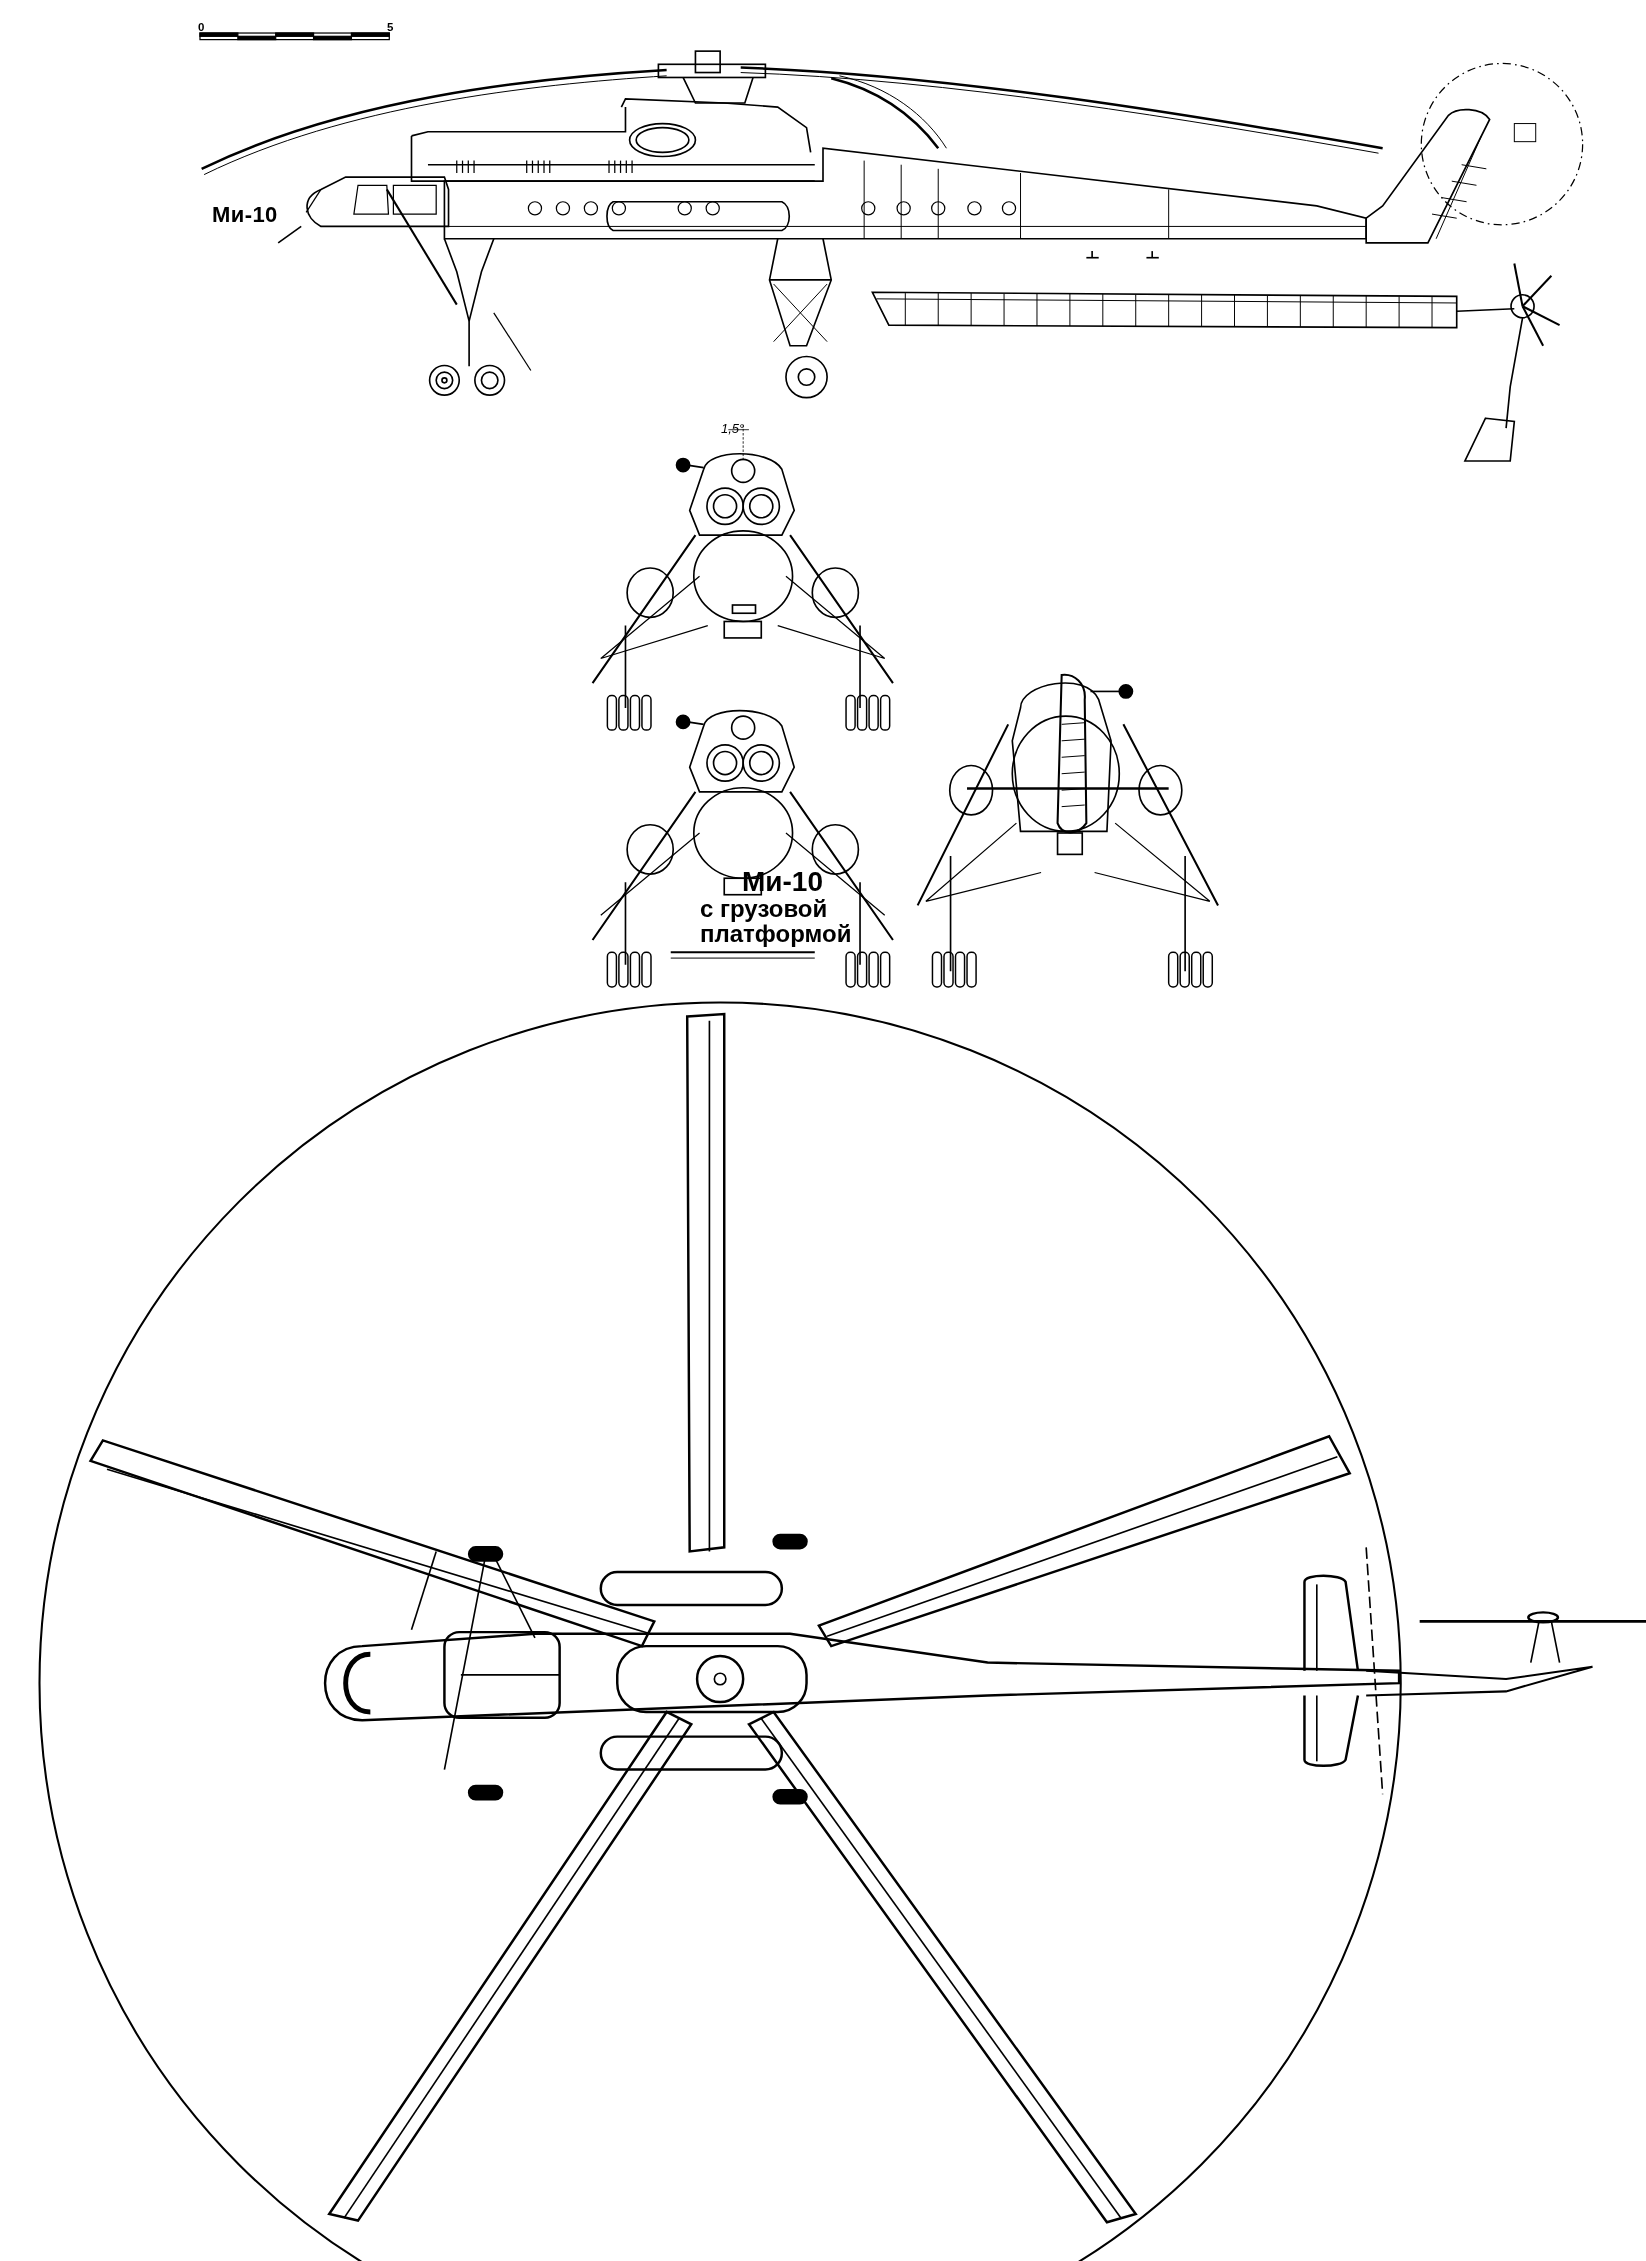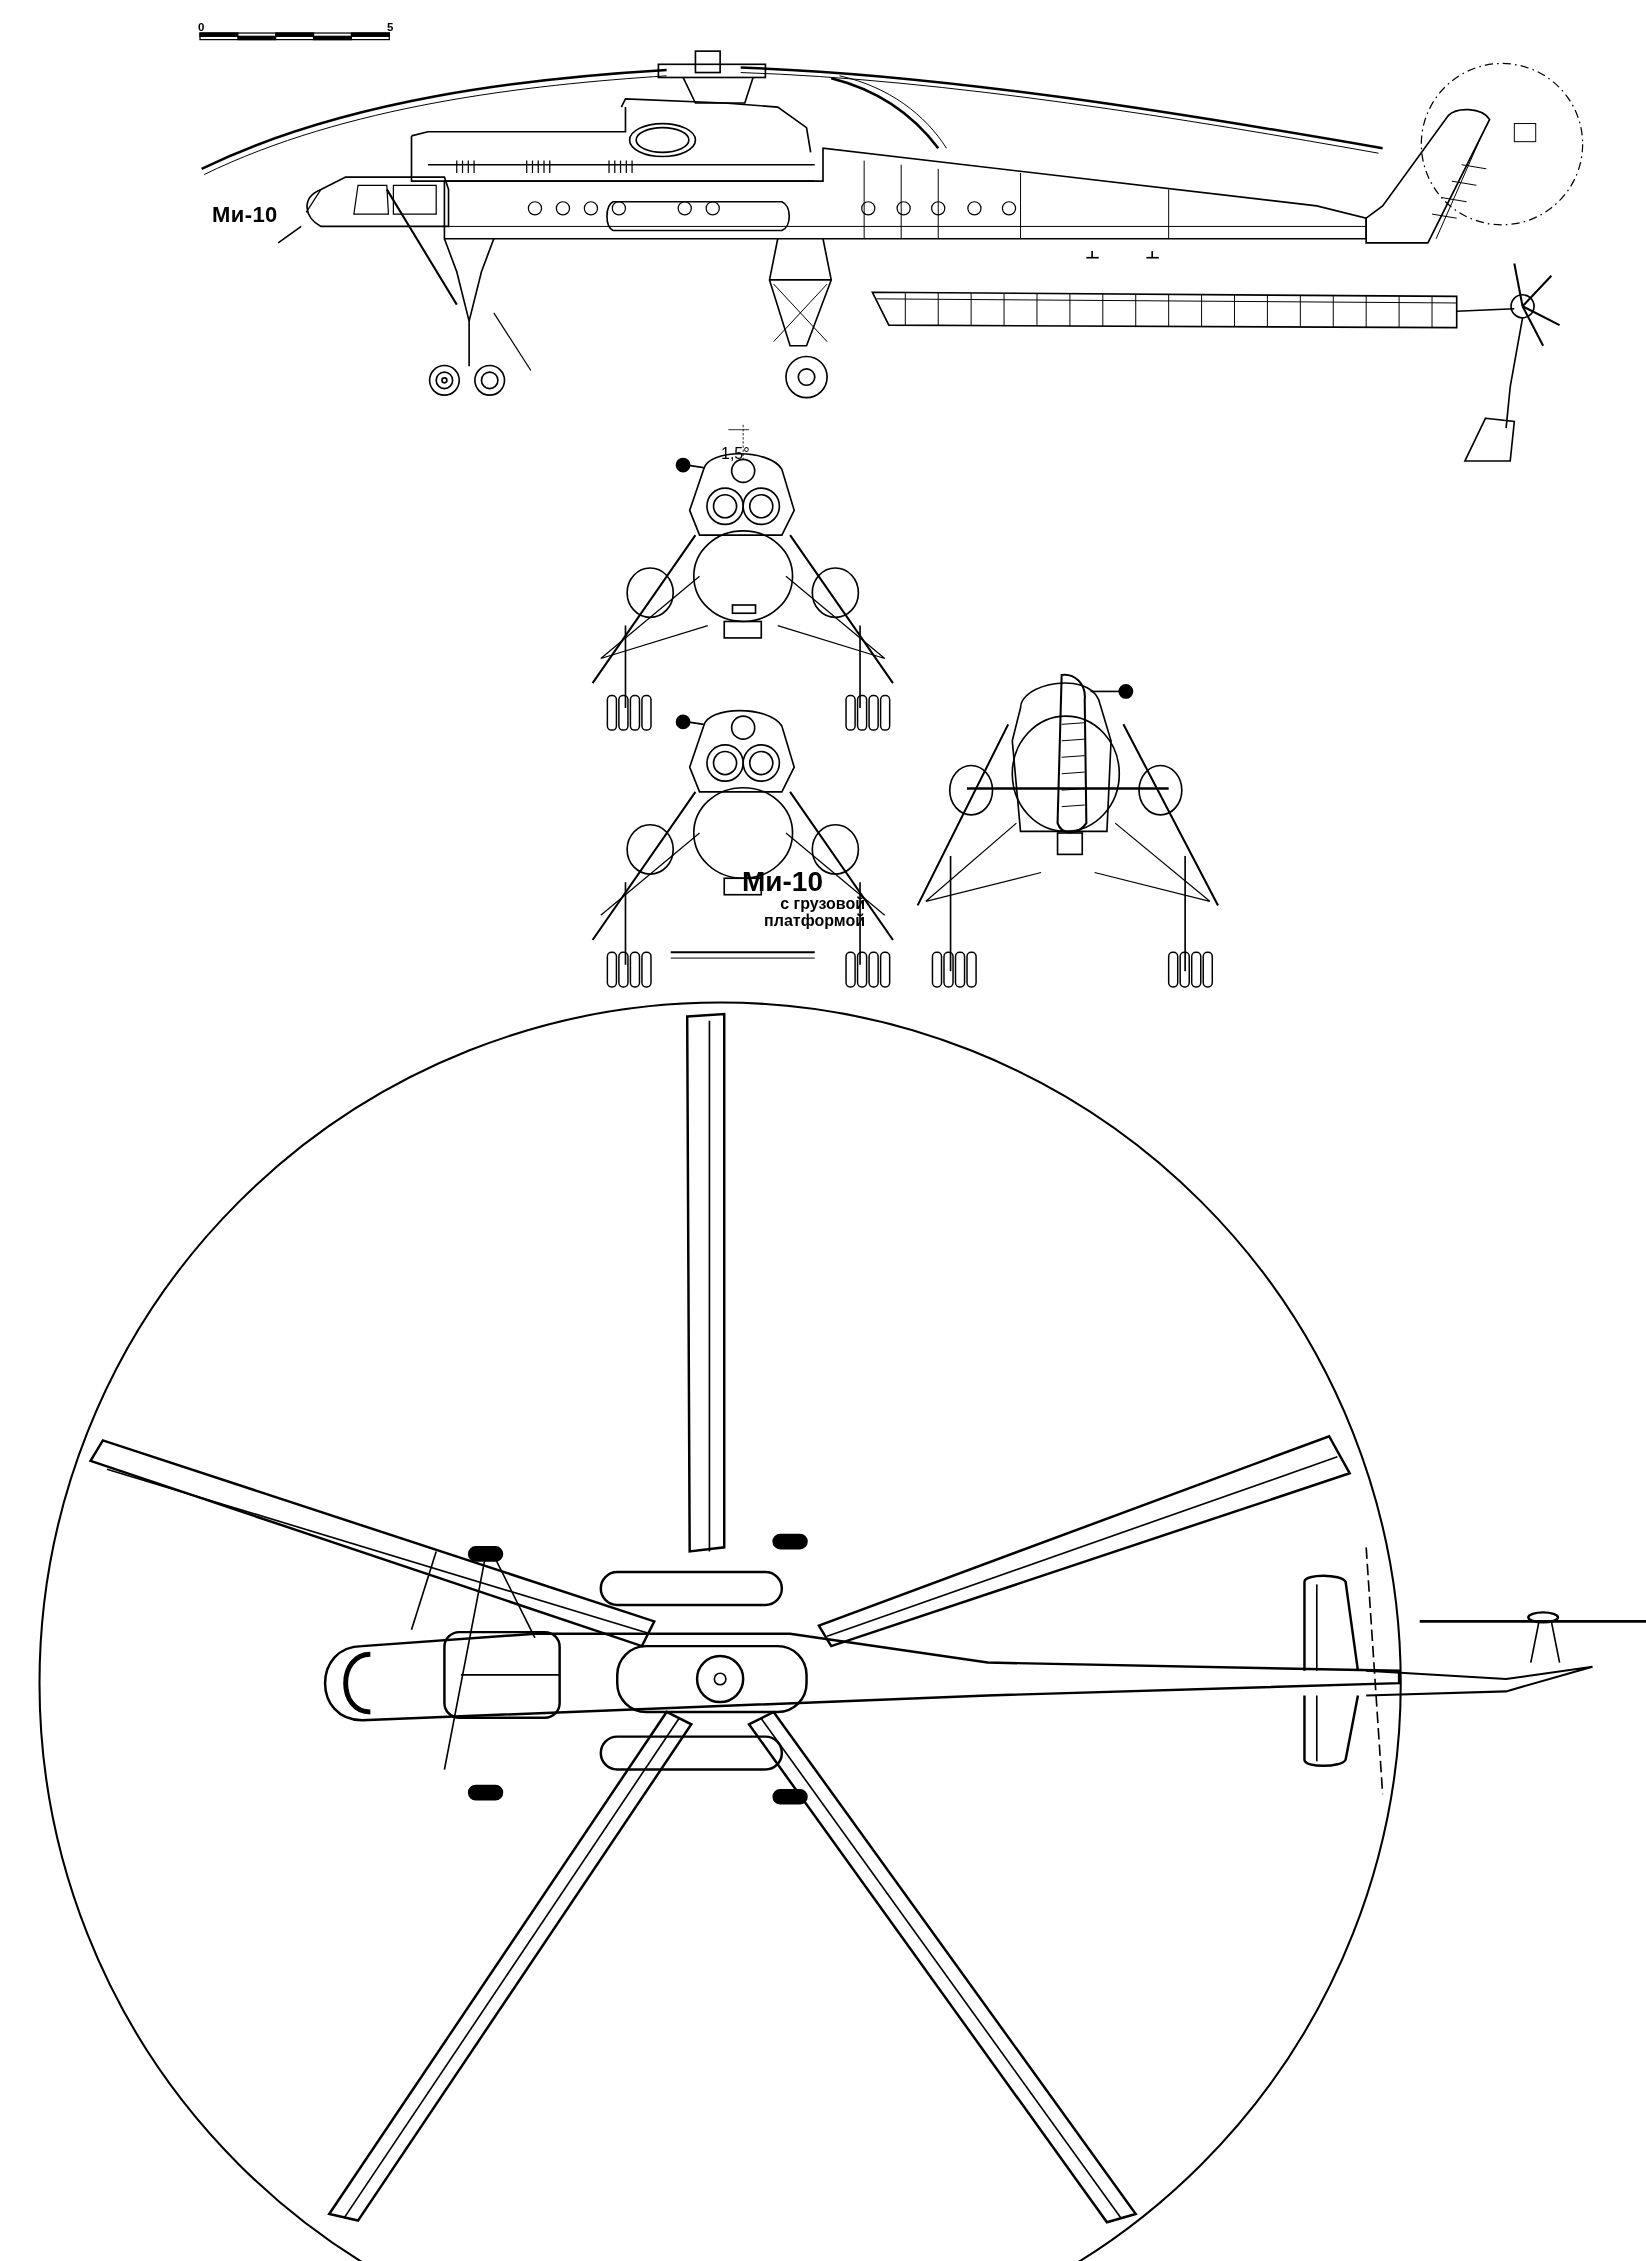--- a/index.html
+++ b/index.html
@@ -3,22 +3,22 @@
 <meta charset="utf-8">
 <style>
   html, body { margin: 0; padding: 0; background: #ffffff; }
   body { width: 1646px; height: 2261px; position: relative; overflow: hidden;
          font-family: "Liberation Sans", sans-serif; color: #000; }
   .abs { position: absolute; }
   svg { position: absolute; left: 0; top: 0; }
   .scale-label { font-weight: bold; font-size: 11.5px; }
   .title-side { font-weight: bold; font-size: 22px; letter-spacing: 0.4px; }
   .platform-title { font-weight: bold; font-size: 28px; text-align: center; line-height: 1; }
-  .platform-sub { font-weight: bold; font-size: 16px; text-align: right; line-height: 1.05; }
-  .angle { font-size: 16px; margin-top: 24px; }
+  .platform-sub { font-weight: bold; font-size: 24px; text-align: left; line-height: 1.05; }
+  .angle { font-style: italic; font-size: 13px; }
 </style>
 </head>
 <body>
 
 <div class="abs" style="left:198px; top:21.4px; width:198px; height:21.4px;">
   <span class="abs scale-label" style="left:0; top:0;">0</span>
   <span class="abs scale-label" style="left:189px; top:0;">5</span>
 </div>
 <svg width="1646" height="2261" viewBox="0 0 2000 2747" xmlns="http://www.w3.org/2000/svg">
 

